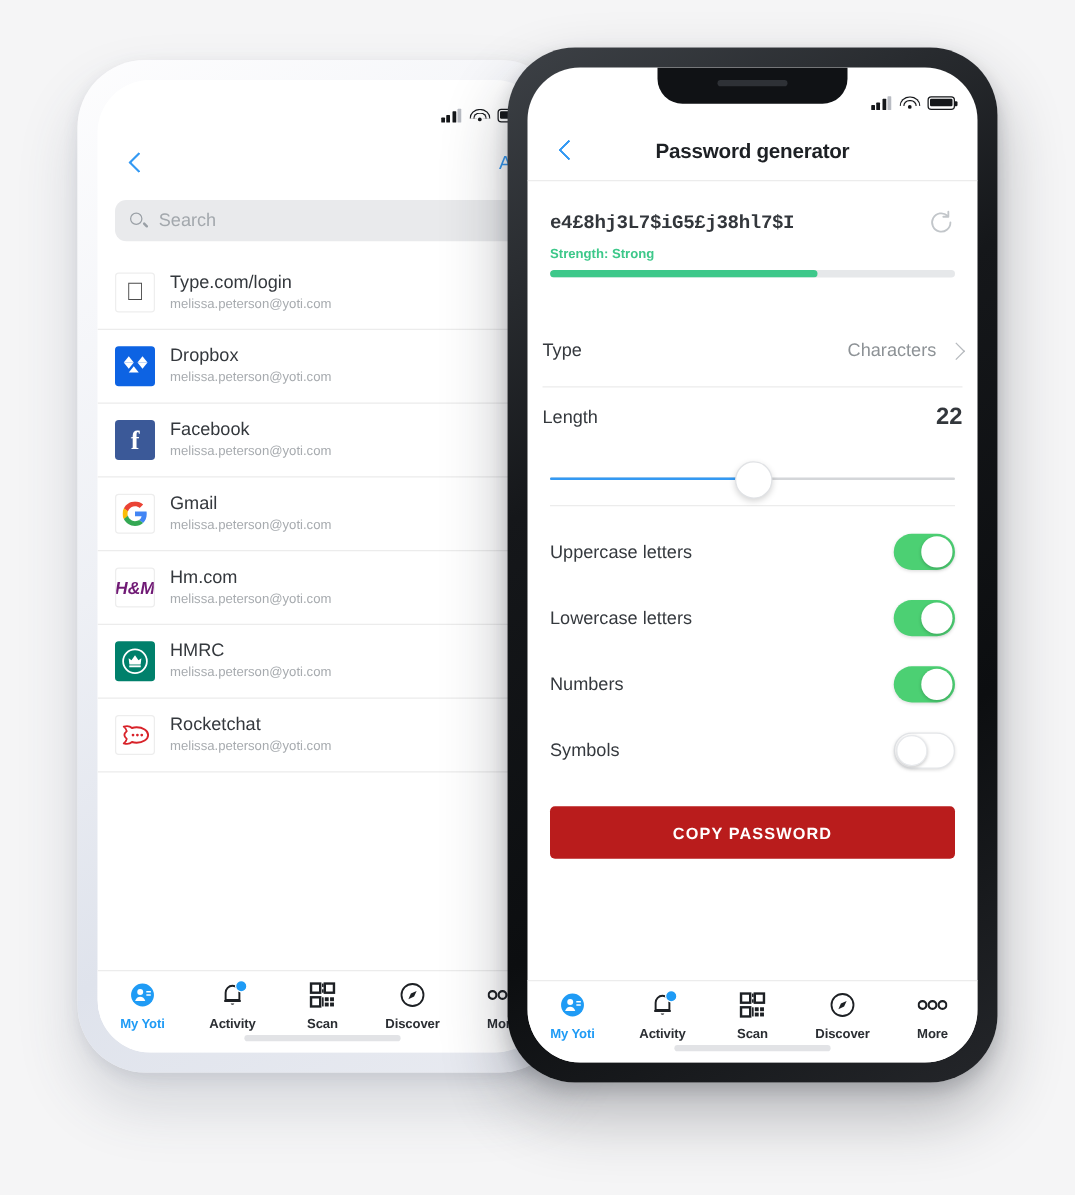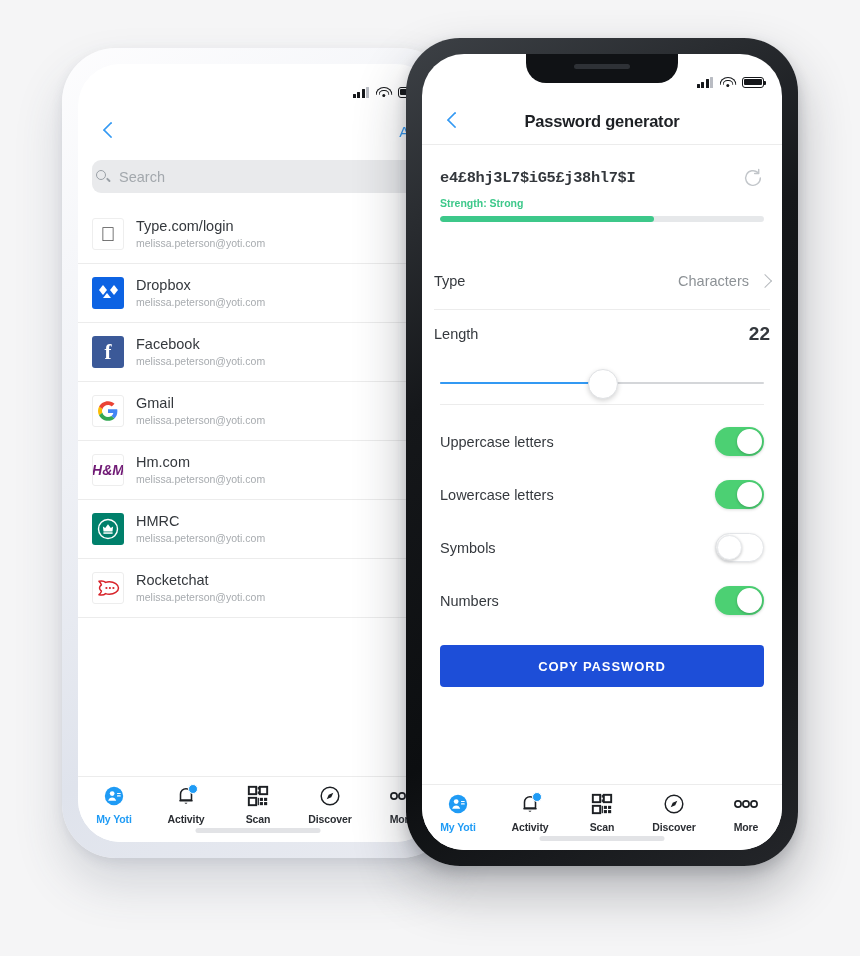--- a/index.html
+++ b/index.html
@@ -97,21 +97,21 @@
   }
   .nav-action{
     position:absolute;right:12px;top:50%;transform:translateY(-50%);
     font-size:15px;color:#3399f3;white-space:nowrap;
   }
 
   
   .search-wrap{position:absolute;left:14px;right:14px;top:96px;height:33px;}
   .search-box{
     width:100%;height:100%;background:#e9eaec;border-radius:9px;
-    display:flex;align-items:center;box-sizing:border-box;padding:0 4px;
+    display:flex;align-items:center;box-sizing:border-box;padding:0 12px;
   }
   .mag{position:relative;width:14px;height:14px;margin-right:9px;flex:none;}
   .mag:before{content:"";position:absolute;left:0;top:0;width:10px;height:10px;
     border:1.6px solid #9aa0a6;border-radius:50%;box-sizing:border-box;}
   .mag:after{content:"";position:absolute;left:9.5px;top:9.5px;width:5px;height:1.7px;
     background:#9aa0a6;transform:rotate(45deg);border-radius:1px;}
   .search-ph{font-size:14.5px;color:#a3a8ad;}
 
   
   .login-list{position:absolute;left:0;right:0;top:141px;}
@@ -207,21 +207,21 @@
   }
   .toggle.on{background:#4cd073;}
   .toggle.off{background:#ffffff;border:1px solid #e3e5e8;box-sizing:border-box;}
   .toggle .knob{
     position:absolute;top:2px;width:25px;height:25px;border-radius:50%;background:#fff;
     box-shadow:0 1px 3px rgba(0,0,0,.22);
   }
   .toggle.on .knob{right:2px;}
   .toggle.off .knob{left:1px;top:1px;border:1px solid #e7e9ec;box-sizing:border-box;}
   .copy-btn{
-    margin:18px 18px 0 18px;height:42px;border-radius:4px;background:#1d4ed8;
+    margin:18px 18px 0 18px;height:42px;border-radius:4px;background:#b91c1c;
     display:flex;align-items:center;justify-content:center;cursor:pointer;
   }
   .copy-btn span{color:#fff;font-size:13px;font-weight:bold;letter-spacing:.9px;}
 </style>
 </head>
 <body>
 
 <div class="stage">
 
   <div class="phone" id="phone-left">
@@ -485,28 +485,28 @@
               <div class="knob"></div>
             </div>
         </div>
         <div class="toggle-row">
           <div class="setting-label">Lowercase letters</div>
           <div class="toggle on">
               <div class="knob"></div>
             </div>
         </div>
         <div class="toggle-row">
+          <div class="setting-label">Numbers</div>
+          <div class="toggle on">
+              <div class="knob"></div>
+            </div>
+        </div>
+        <div class="toggle-row">
           <div class="setting-label">Symbols</div>
           <div class="toggle off">
-              <div class="knob"></div>
-            </div>
-        </div>
-        <div class="toggle-row">
-          <div class="setting-label">Numbers</div>
-          <div class="toggle on">
               <div class="knob"></div>
             </div>
         </div>
 
         <div class="copy-btn">
           <span>COPY PASSWORD</span>
         </div>
       </div>
 
       <div class="tabbar">

